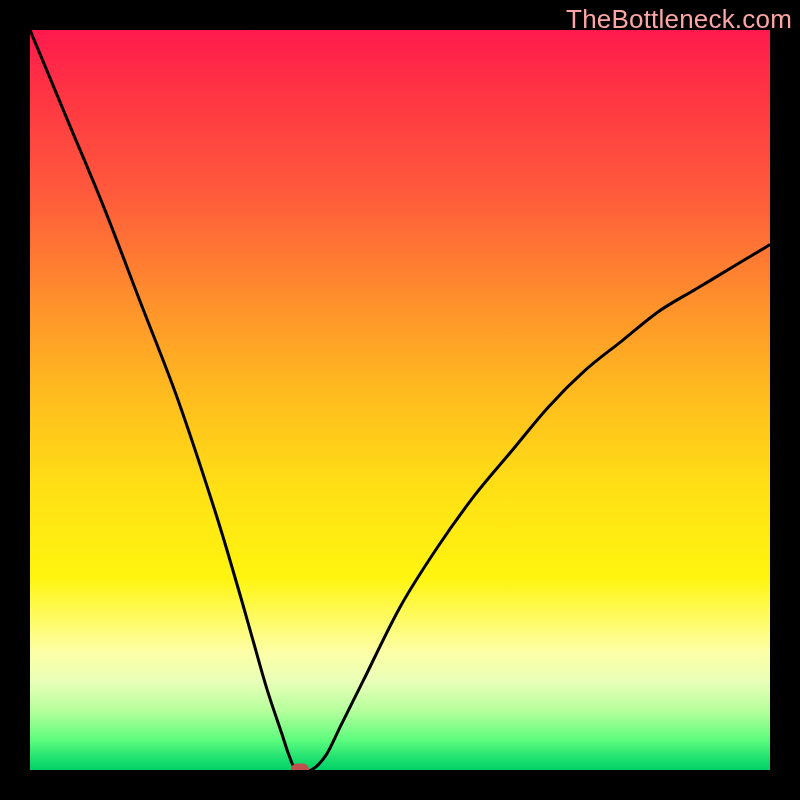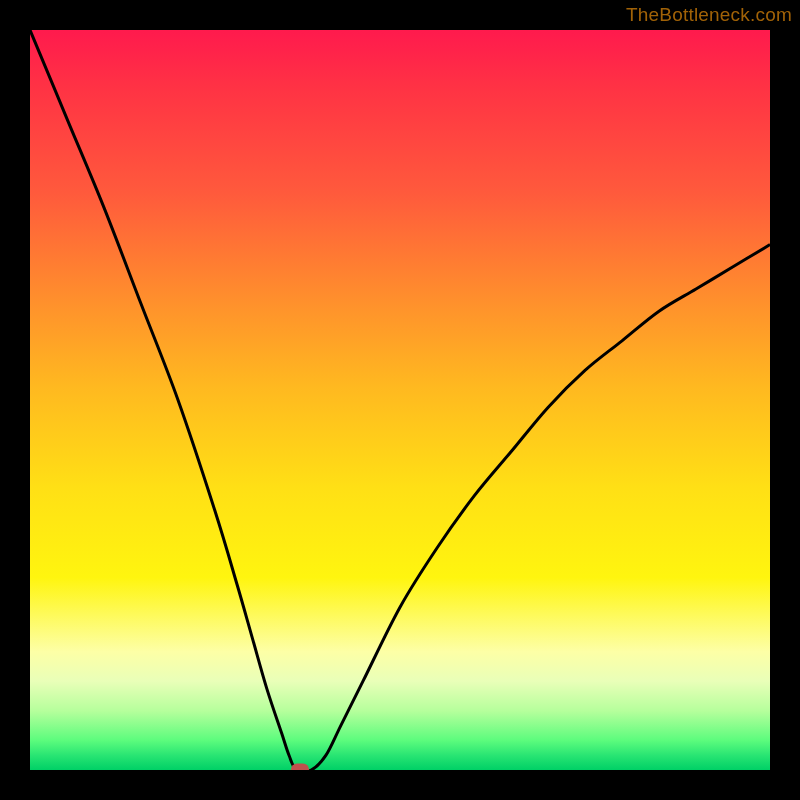--- a/index.html
+++ b/index.html
@@ -50,22 +50,22 @@
     position: absolute;
     top: 0; left: 0;
     width: 740px;
     height: 740px;
     overflow: visible;
   }
   .watermark {
     position: absolute;
     top: 4px;
     right: 8px;
-    color: #a16207;
-    font-size: 19px;
+    color: #fca5a5;
+    font-size: 26px;
     font-weight: 400;
     letter-spacing: 0.2px;
     text-align: right;
   }
   .dot {
     position: absolute;
     width: 18px;
     height: 13px;
     border-radius: 6px;
     background: #c0504d;

